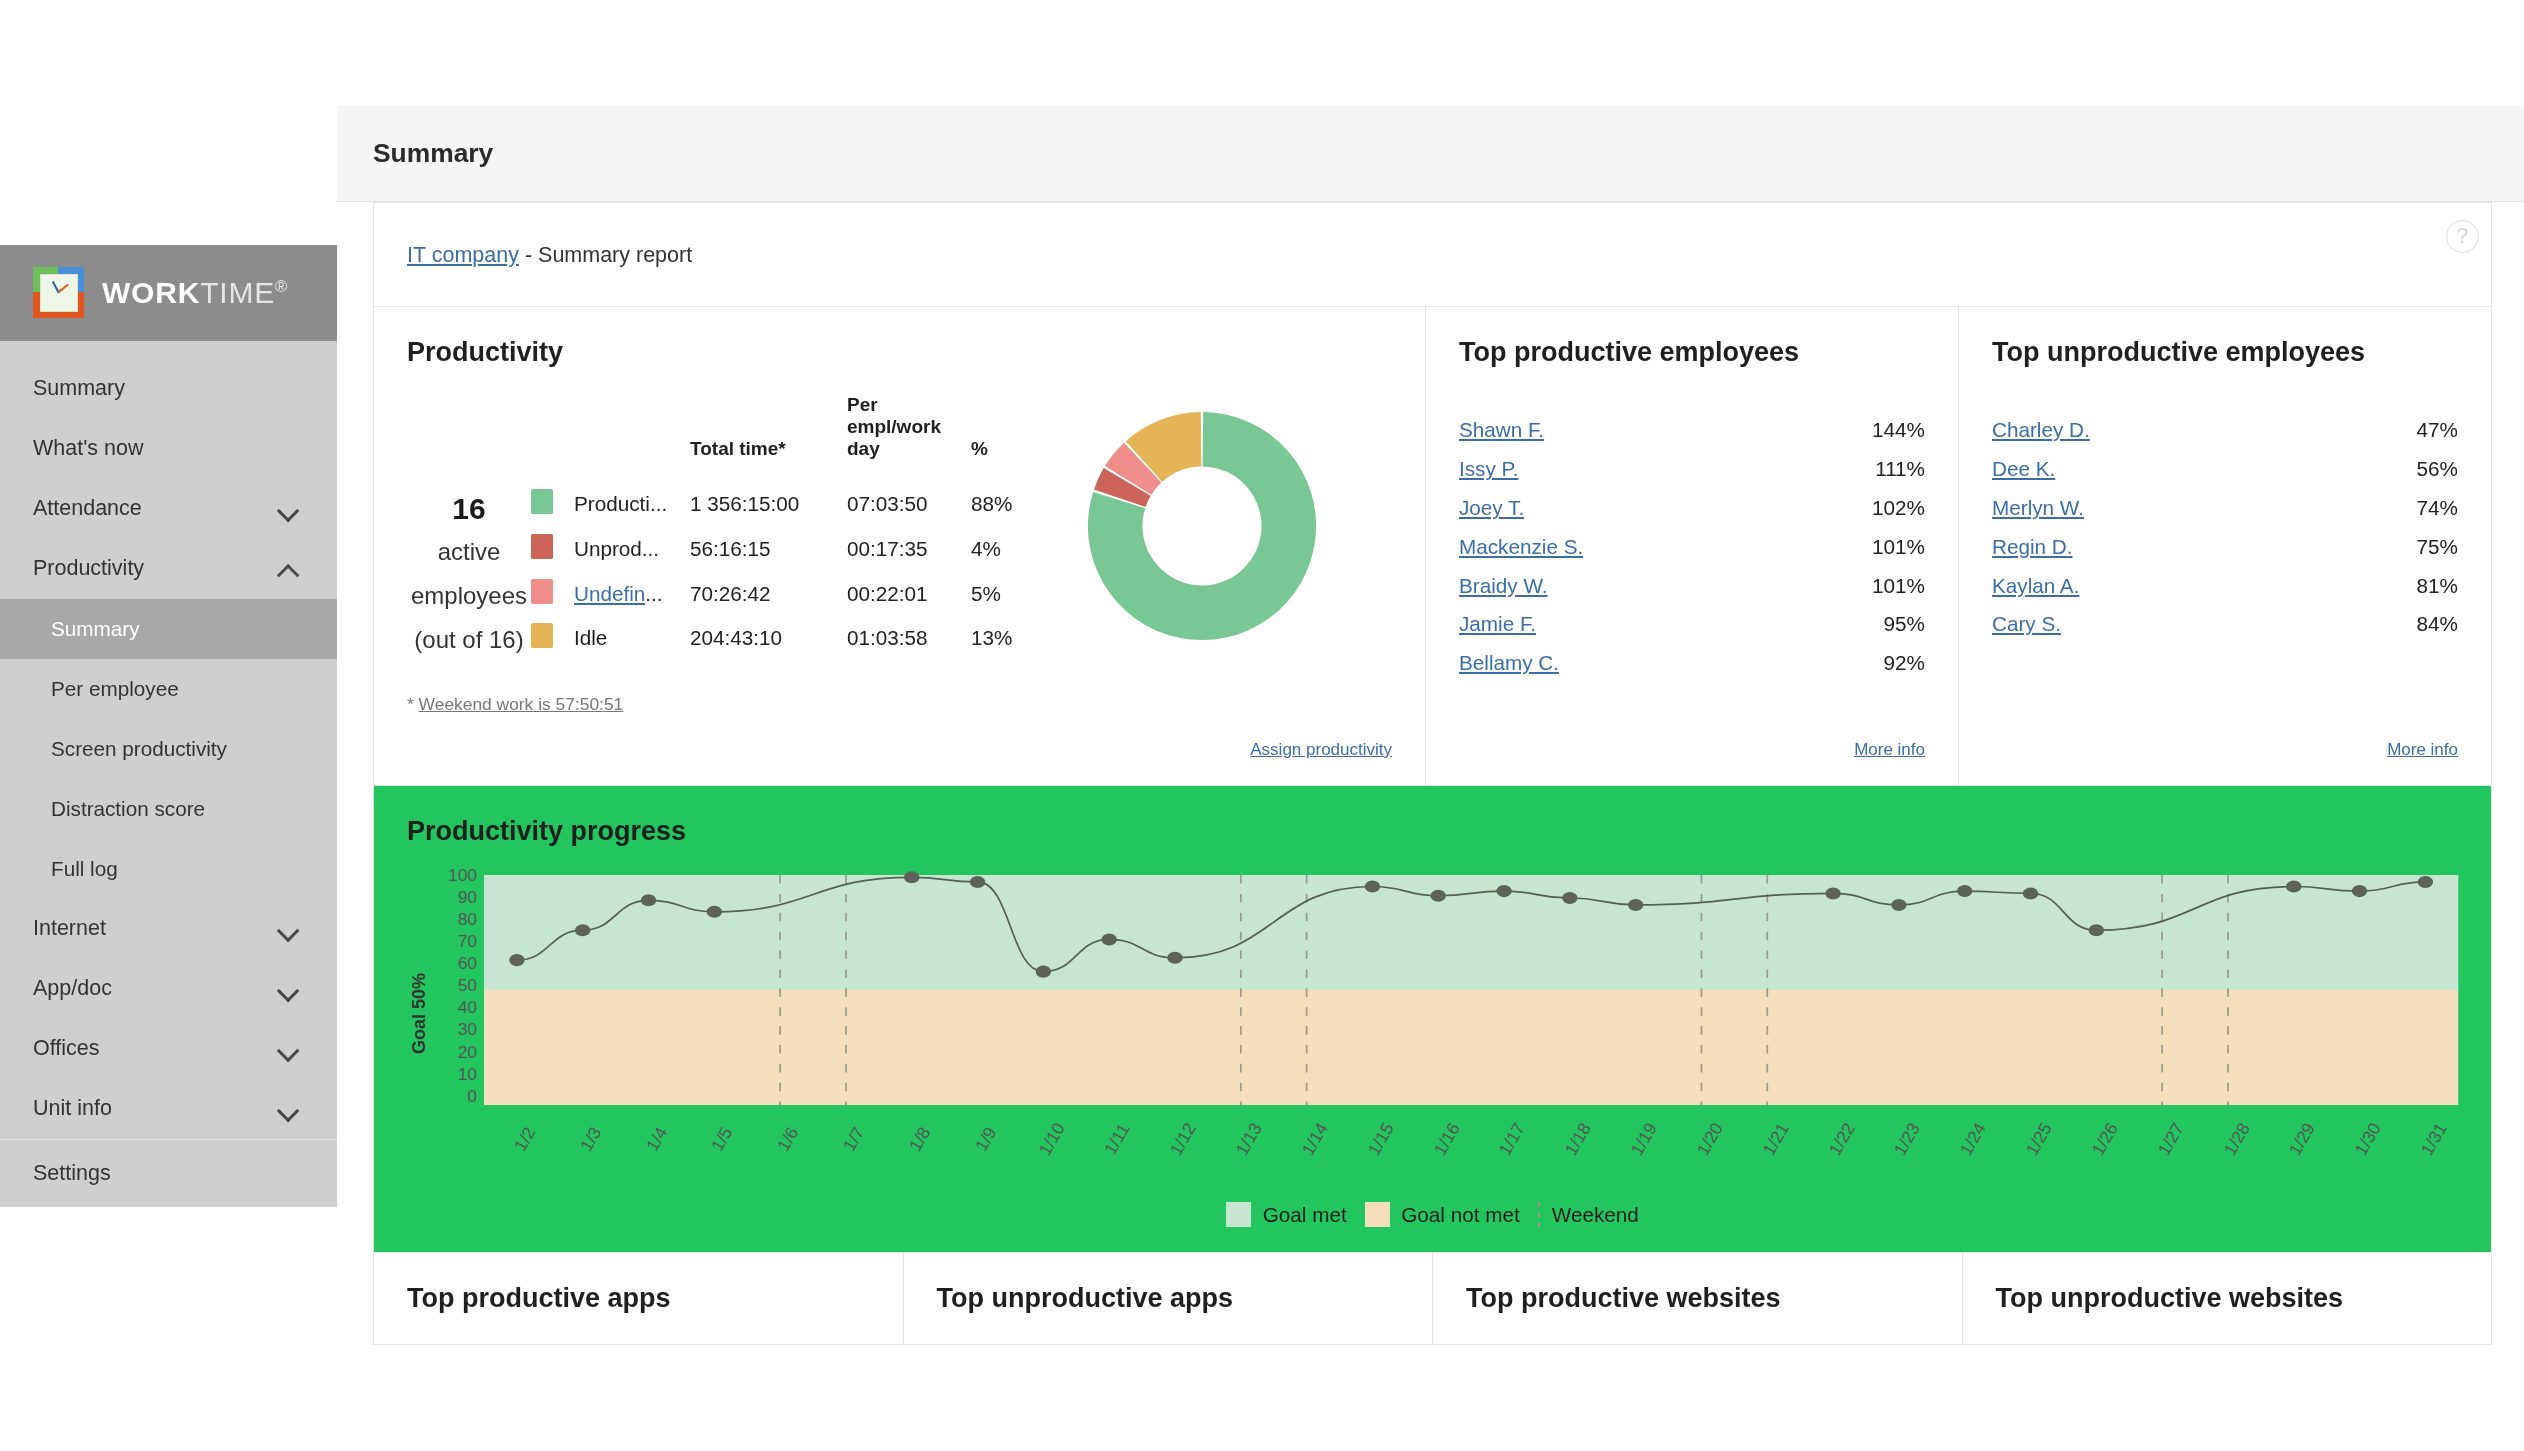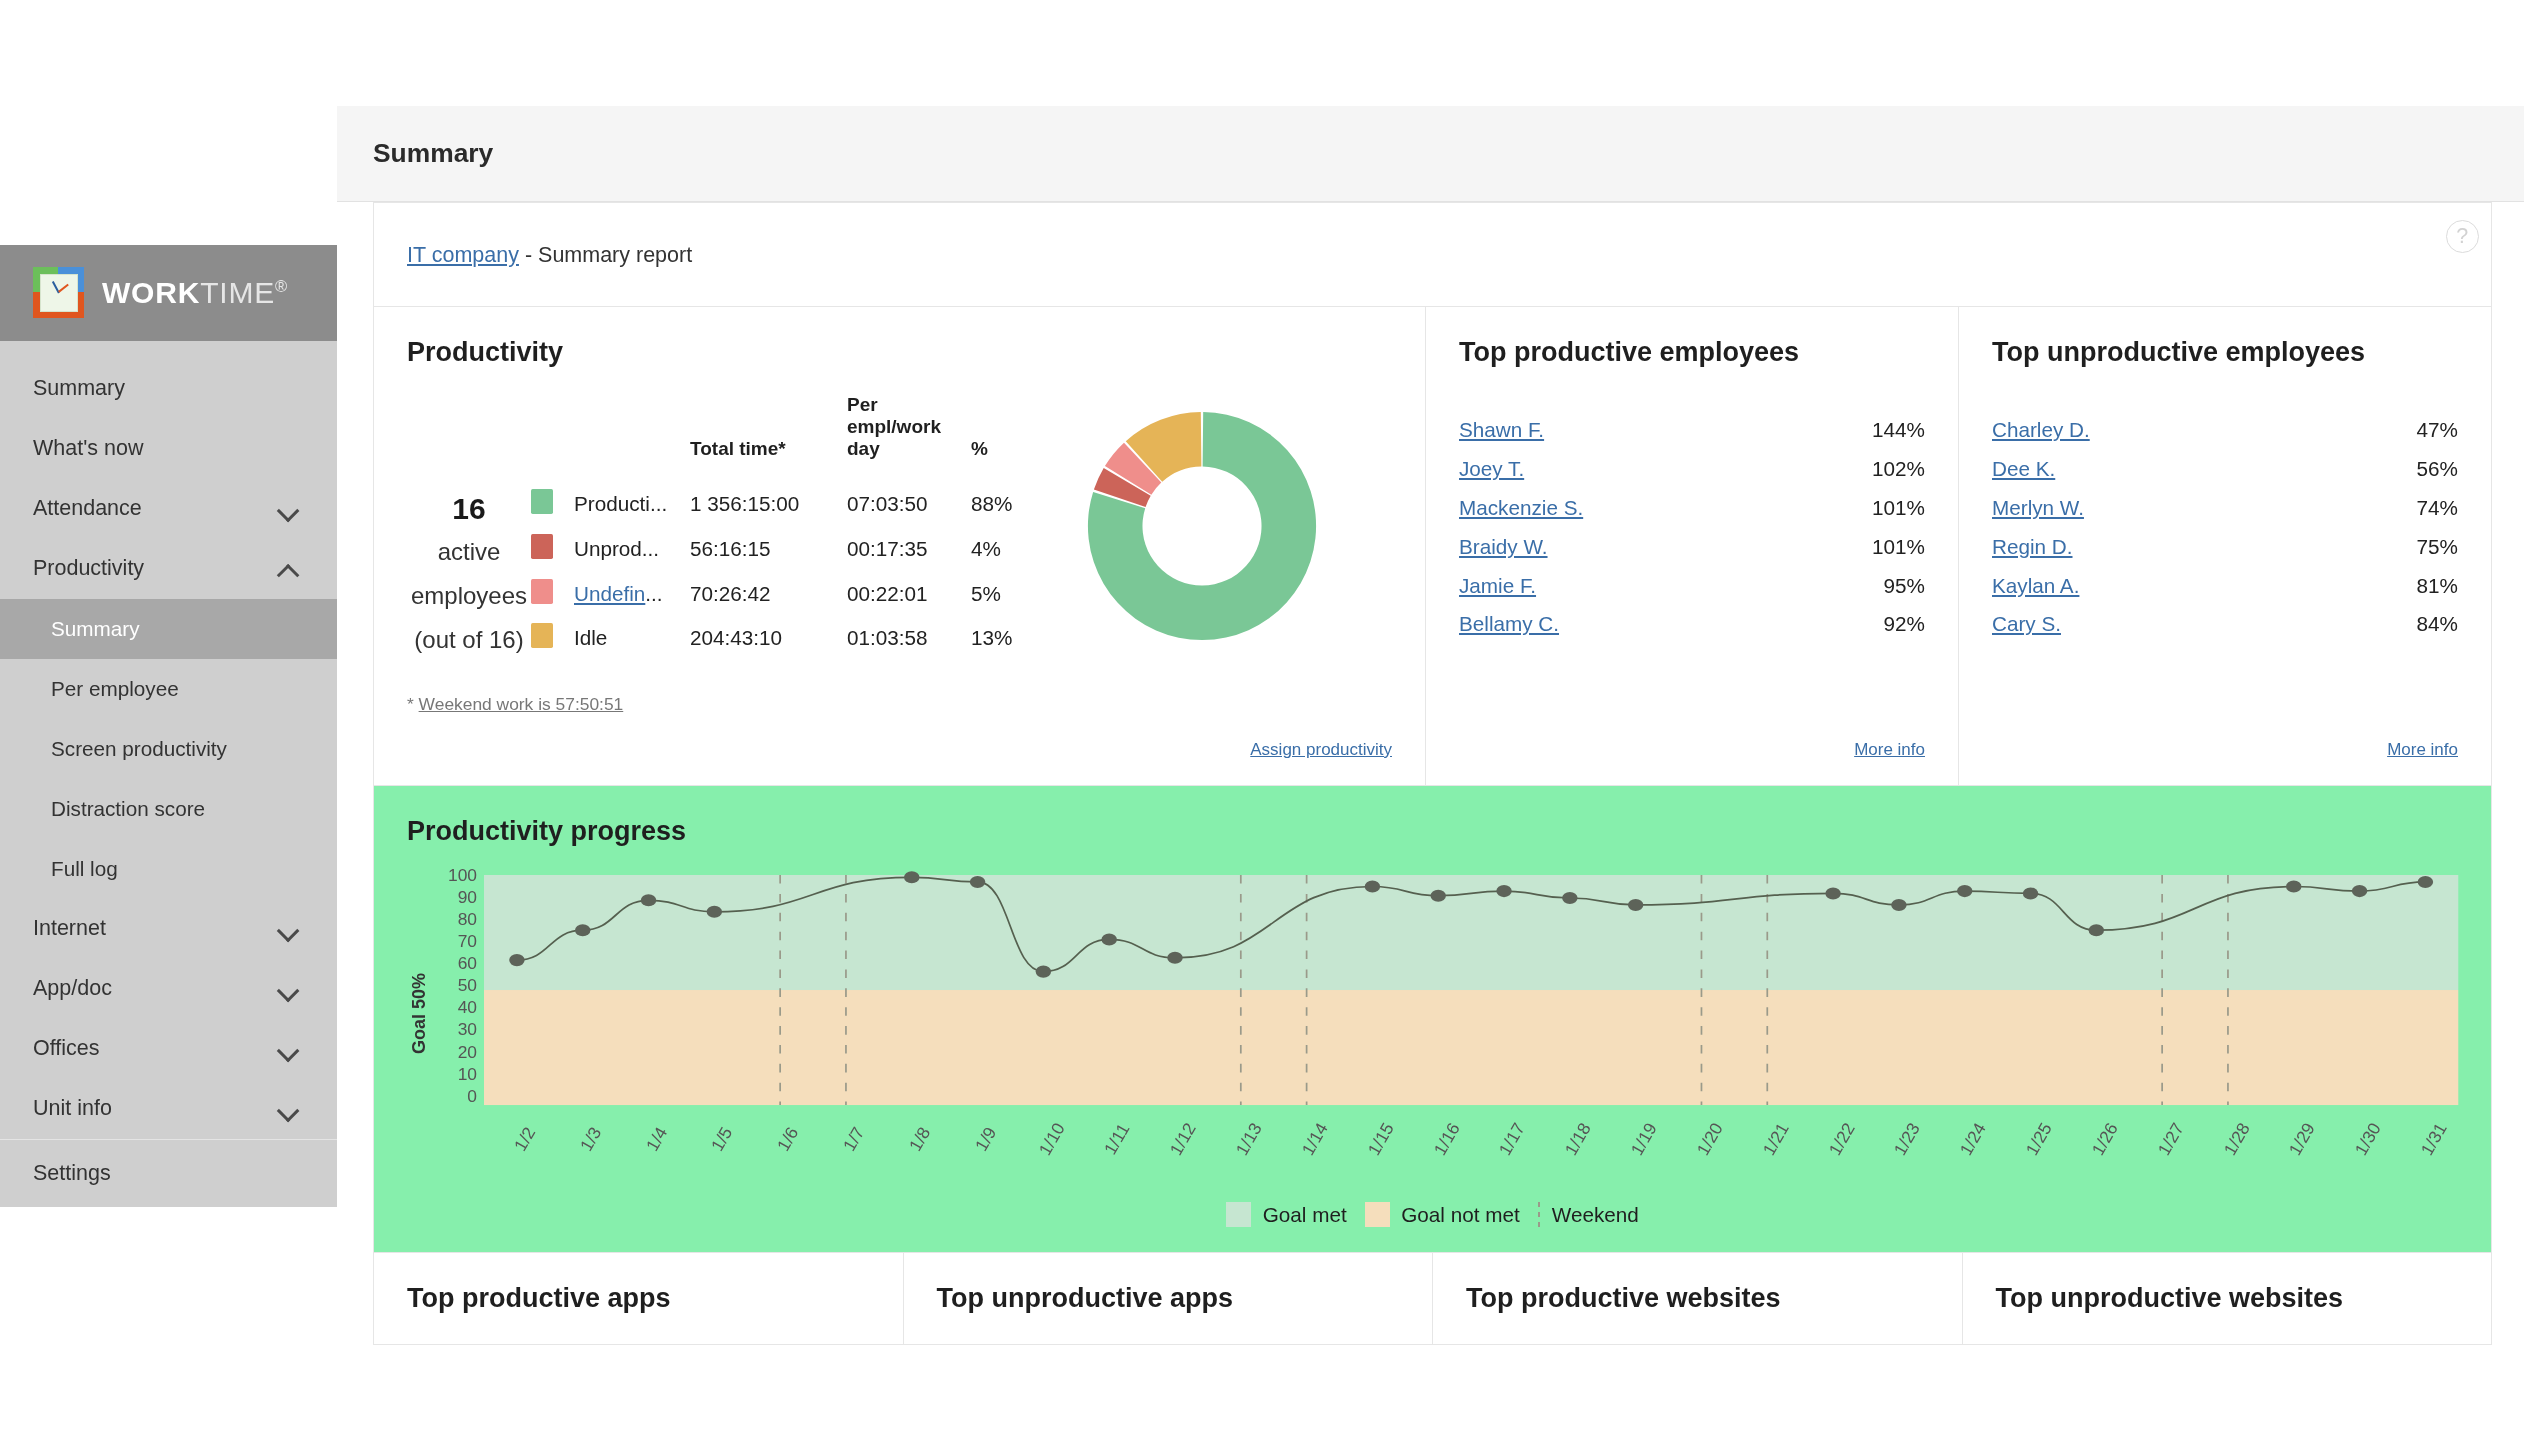--- a/index.html
+++ b/index.html
@@ -134,21 +134,21 @@
 
   .card-foot { margin-top: auto; padding-top: 25px; text-align: right; font-size: 17px; }
 
   
   .emp-list { margin-top: 35px; }
   .emp-row { display: flex; justify-content: space-between; align-items: baseline; padding: 7.4px 0; }
   .emp-row .nm { font-size: 20.7px; }
   .emp-row .pc { font-size: 20.7px; color: #222; }
 
   
-  .progress-card { border: 0.8px solid #e6e6e6; border-top: none; background: #86efac; padding: 30px 33px 25px 33px; }
+  .progress-card { border: 0.8px solid #e6e6e6; border-top: none; background: #22c55e; padding: 30px 33px 25px 33px; }
   .progress-card h2 { font-size: 27px; font-weight: 700; color: #1f1f1f; }
   .chart-area { position: relative; margin-top: 28px; height: 256px; display: flex; }
   .y-title {
     writing-mode: vertical-rl; transform: rotate(180deg);
     font-size: 18px; font-weight: 700; color: #333;
     display: flex; align-items: center; justify-content: center;
     flex: 0 0 25px; padding-bottom: 21.5px;
   }
   .y-ticks {
     flex: 0 0 45px; position: relative; height: 221px; margin-left: 6.6px;
@@ -341,20 +341,24 @@
           </div>
 
           <div class="card card-top">
             <h2>Top productive employees</h2>
             <div class="emp-list" id="list-productive">
                 <div class="emp-row">
                   <a class="link nm">Shawn F.</a>
                   <span class="pc">144%</span>
                 </div>
                 <div class="emp-row">
+                  <a class="link nm">Issy P.</a>
+                  <span class="pc">111%</span>
+                </div>
+                <div class="emp-row">
                   <a class="link nm">Joey T.</a>
                   <span class="pc">102%</span>
                 </div>
                 <div class="emp-row">
                   <a class="link nm">Mackenzie S.</a>
                   <span class="pc">101%</span>
                 </div>
                 <div class="emp-row">
                   <a class="link nm">Braidy W.</a>
                   <span class="pc">101%</span>

